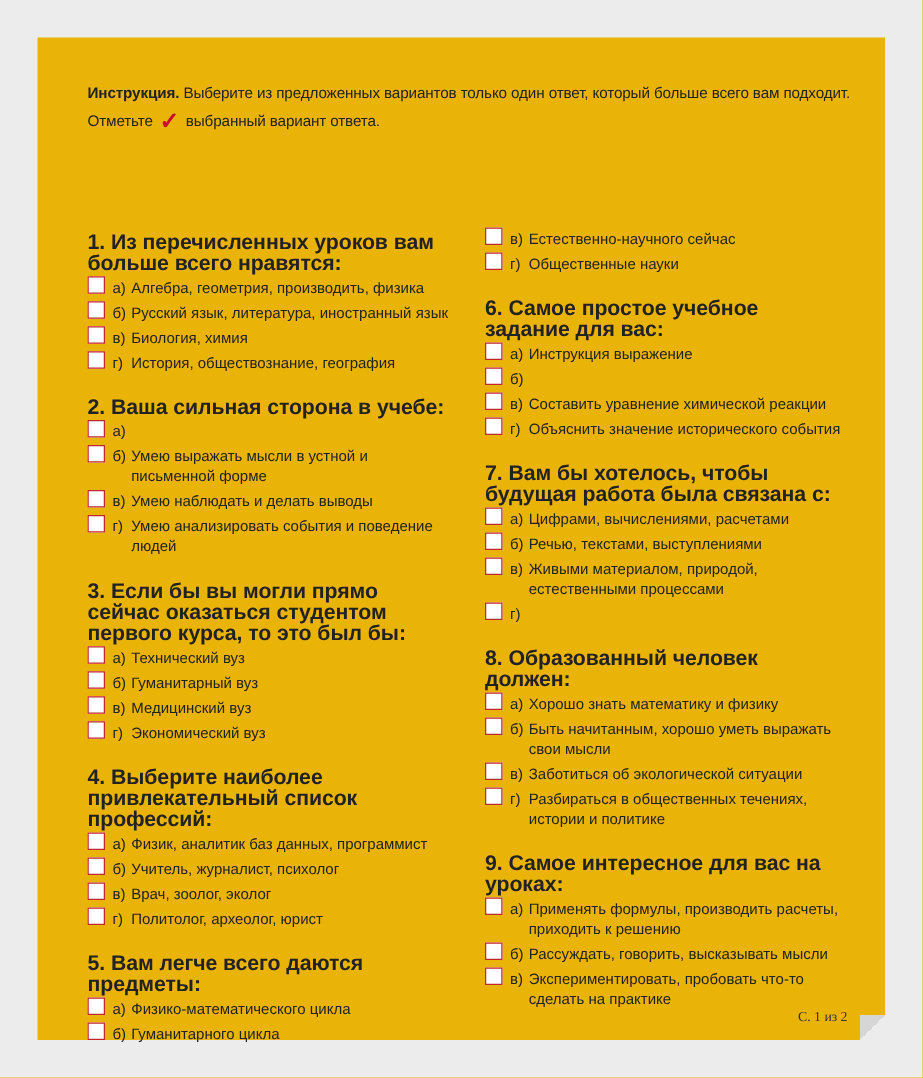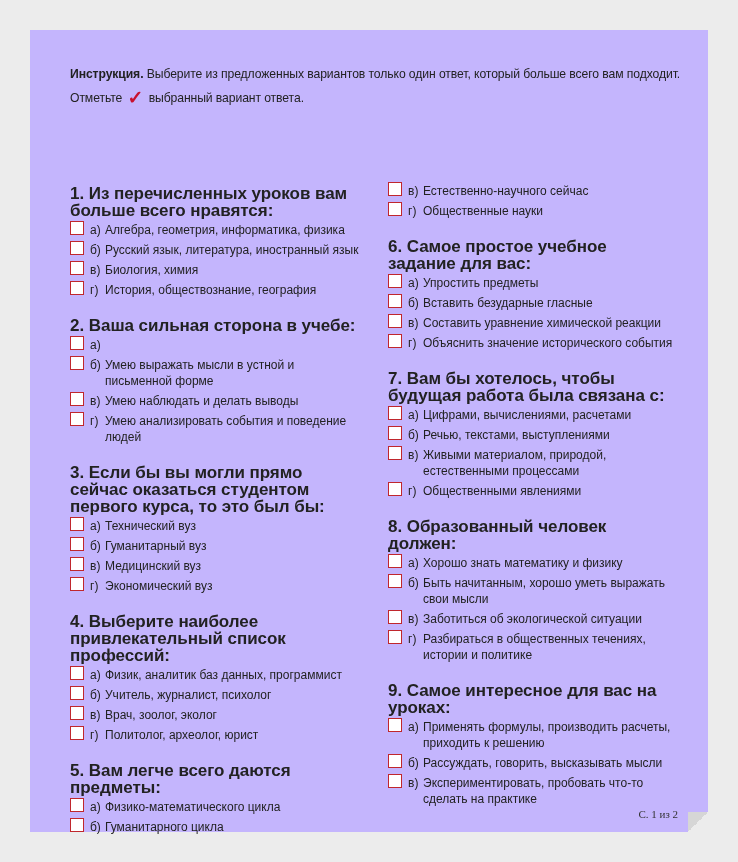--- a/index.html
+++ b/index.html
@@ -2,21 +2,21 @@
 <html><head>
 <meta charset="utf-8">
 <style>
   html, body { margin:0; padding:0; }
   body {
     width:738px; height:862px; background:#ececec; position:relative;
     font-family:"Liberation Sans", sans-serif; color:#222; overflow:hidden;
   }
   .page {
     position:absolute; left:30px; top:30px; width:678px; height:802px;
-    background:#c4b5fd;
+    background:#eab308;
   }
   .fold {
     position:absolute; right:0; bottom:0; width:20px; height:20px;
     background:linear-gradient(135deg, #d6d6d6 0 50%, #ececec 50% 100%);
   }
   .instr {
     position:absolute; left:40px; top:33px; width:620px;
     font-size:12.2px; line-height:23px; letter-spacing:-0.1px;
   }
   .instr b { font-weight:bold; }
@@ -46,21 +46,21 @@
     <div><b>Инструкция.</b><span> Выберите из предложенных вариантов только один ответ, который больше всего вам подходит.</span></div>
     <div><span>Отметьте</span> <span class="check">✓</span> <span>выбранный вариант ответа.</span></div>
   </div>
 
   <div class="col left" id="col-left">
       <div class="q">
         <div class="q-title">1. Из перечисленных уроков вам больше всего нравятся:</div>
         <div class="opt">
           <span class="box"></span>
           <span class="letter">а)</span>
-          <span class="otext">Алгебра, геометрия, информатика, физика</span>
+          <span class="otext">Алгебра, геометрия, производить, физика</span>
         </div>
         <div class="opt">
           <span class="box"></span>
           <span class="letter">б)</span>
           <span class="otext">Русский язык, литература, иностранный язык</span>
         </div>
         <div class="opt">
           <span class="box"></span>
           <span class="letter">в)</span>
           <span class="otext">Биология, химия</span>
@@ -164,26 +164,25 @@
           <span class="box"></span>
           <span class="letter">г)</span>
           <span class="otext">Общественные науки</span>
         </div>
       </div>
       <div class="q">
         <div class="q-title">6. Самое простое учебное задание для вас:</div>
         <div class="opt">
           <span class="box"></span>
           <span class="letter">а)</span>
-          <span class="otext">Упростить предметы</span>
-        </div>
-        <div class="opt">
-          <span class="box"></span>
-          <span class="letter">б)</span>
-          <span class="otext">Вставить безударные гласные</span>
+          <span class="otext">Инструкция выражение</span>
+        </div>
+        <div class="opt">
+          <span class="box"></span>
+          <span class="letter">б)</span>
         </div>
         <div class="opt">
           <span class="box"></span>
           <span class="letter">в)</span>
           <span class="otext">Составить уравнение химической реакции</span>
         </div>
         <div class="opt">
           <span class="box"></span>
           <span class="letter">г)</span>
           <span class="otext">Объяснить значение исторического события</span>
@@ -202,21 +201,20 @@
           <span class="otext">Речью, текстами, выступлениями</span>
         </div>
         <div class="opt">
           <span class="box"></span>
           <span class="letter">в)</span>
           <span class="otext">Живыми материалом, природой, естественными процессами</span>
         </div>
         <div class="opt">
           <span class="box"></span>
           <span class="letter">г)</span>
-          <span class="otext">Общественными явлениями</span>
         </div>
       </div>
       <div class="q">
         <div class="q-title">8. Образованный человек должен:</div>
         <div class="opt">
           <span class="box"></span>
           <span class="letter">а)</span>
           <span class="otext">Хорошо знать математику и физику</span>
         </div>
         <div class="opt">

